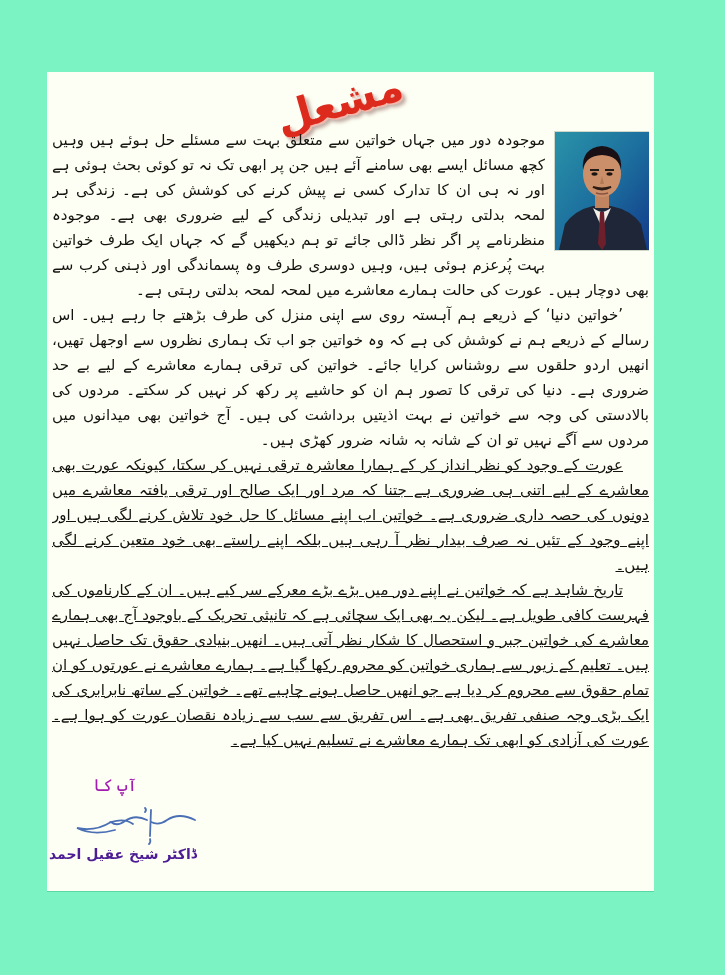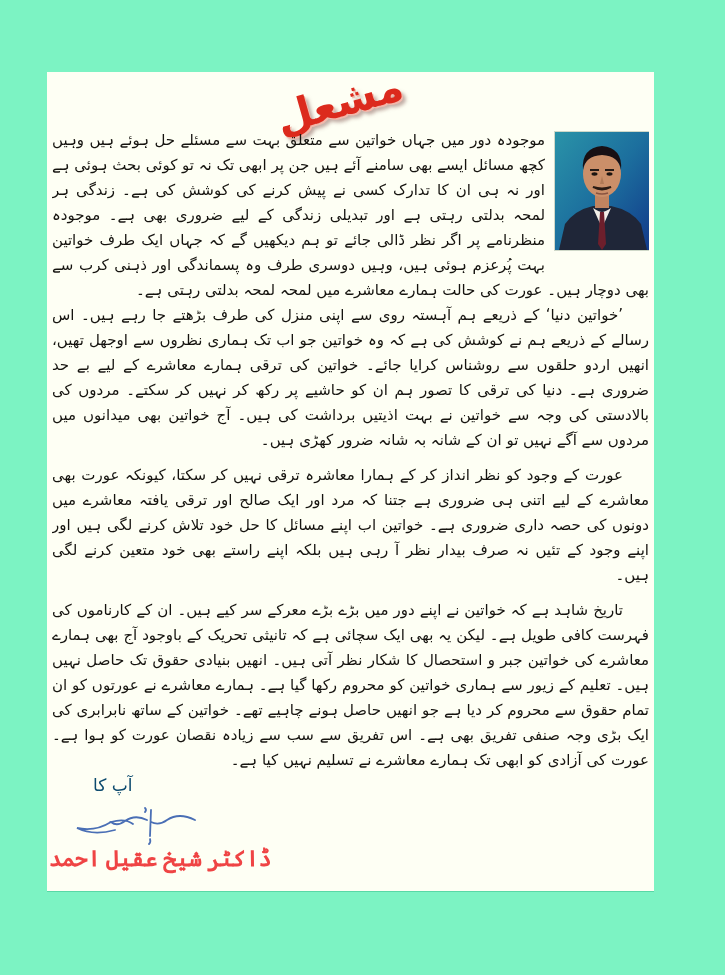--- a/index.html
+++ b/index.html
@@ -34,39 +34,39 @@
   .content{
     position:absolute;top:56px;left:5px;right:5px;height:648px;
     overflow:hidden;
     direction:rtl;
     text-align:justify;
     font-size:15px;line-height:25px;
     color:#15130f;
   }
   .content p{margin:0;text-indent:26px;}
   .content p.flush{text-indent:0;}
-  .content p.gap-before{margin-top:10px;}
+  .content p.gap-before{text-decoration:underline;}
   .photo{
     float:right;
     width:94px;height:118px;
     margin:4px 0 4px 10px;
     display:block;
     outline:1px solid #cfd8c8;
   }
   
   .salutation{
     position:absolute;left:46px;top:703px;
-    font-size:17px;color:#0c4a6e;direction:rtl;
+    font-size:17px;color:#a21caf;direction:rtl;font-family:Liberation Serif, serif;
   }
   .signature{
     position:absolute;left:20px;top:734px;width:140px;height:42px;
   }
   .author-name{
     position:absolute;left:2px;top:774px;
-    font-size:22px;font-weight:bold;color:#ef4444;direction:rtl;font-family:Liberation Serif, serif;
+    font-size:14px;font-weight:bold;color:#4c1d95;direction:rtl;
   }
 </style>
 </head>
 <body>
 
 <div class="page">
 
   <div class="masthead">
     <span class="title">مشعل</span>
   </div>

